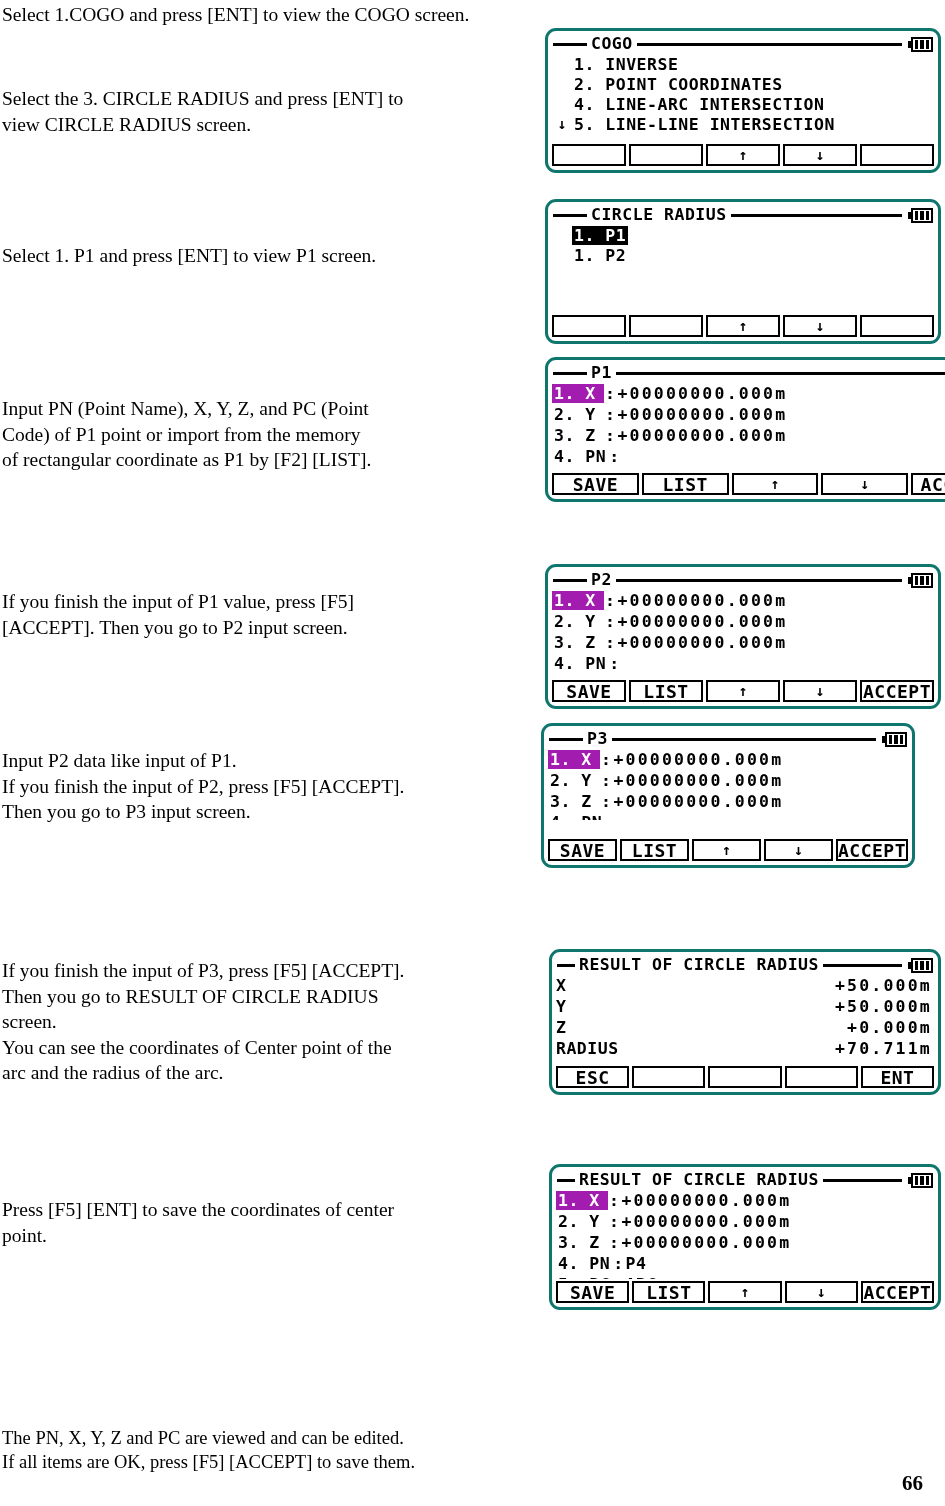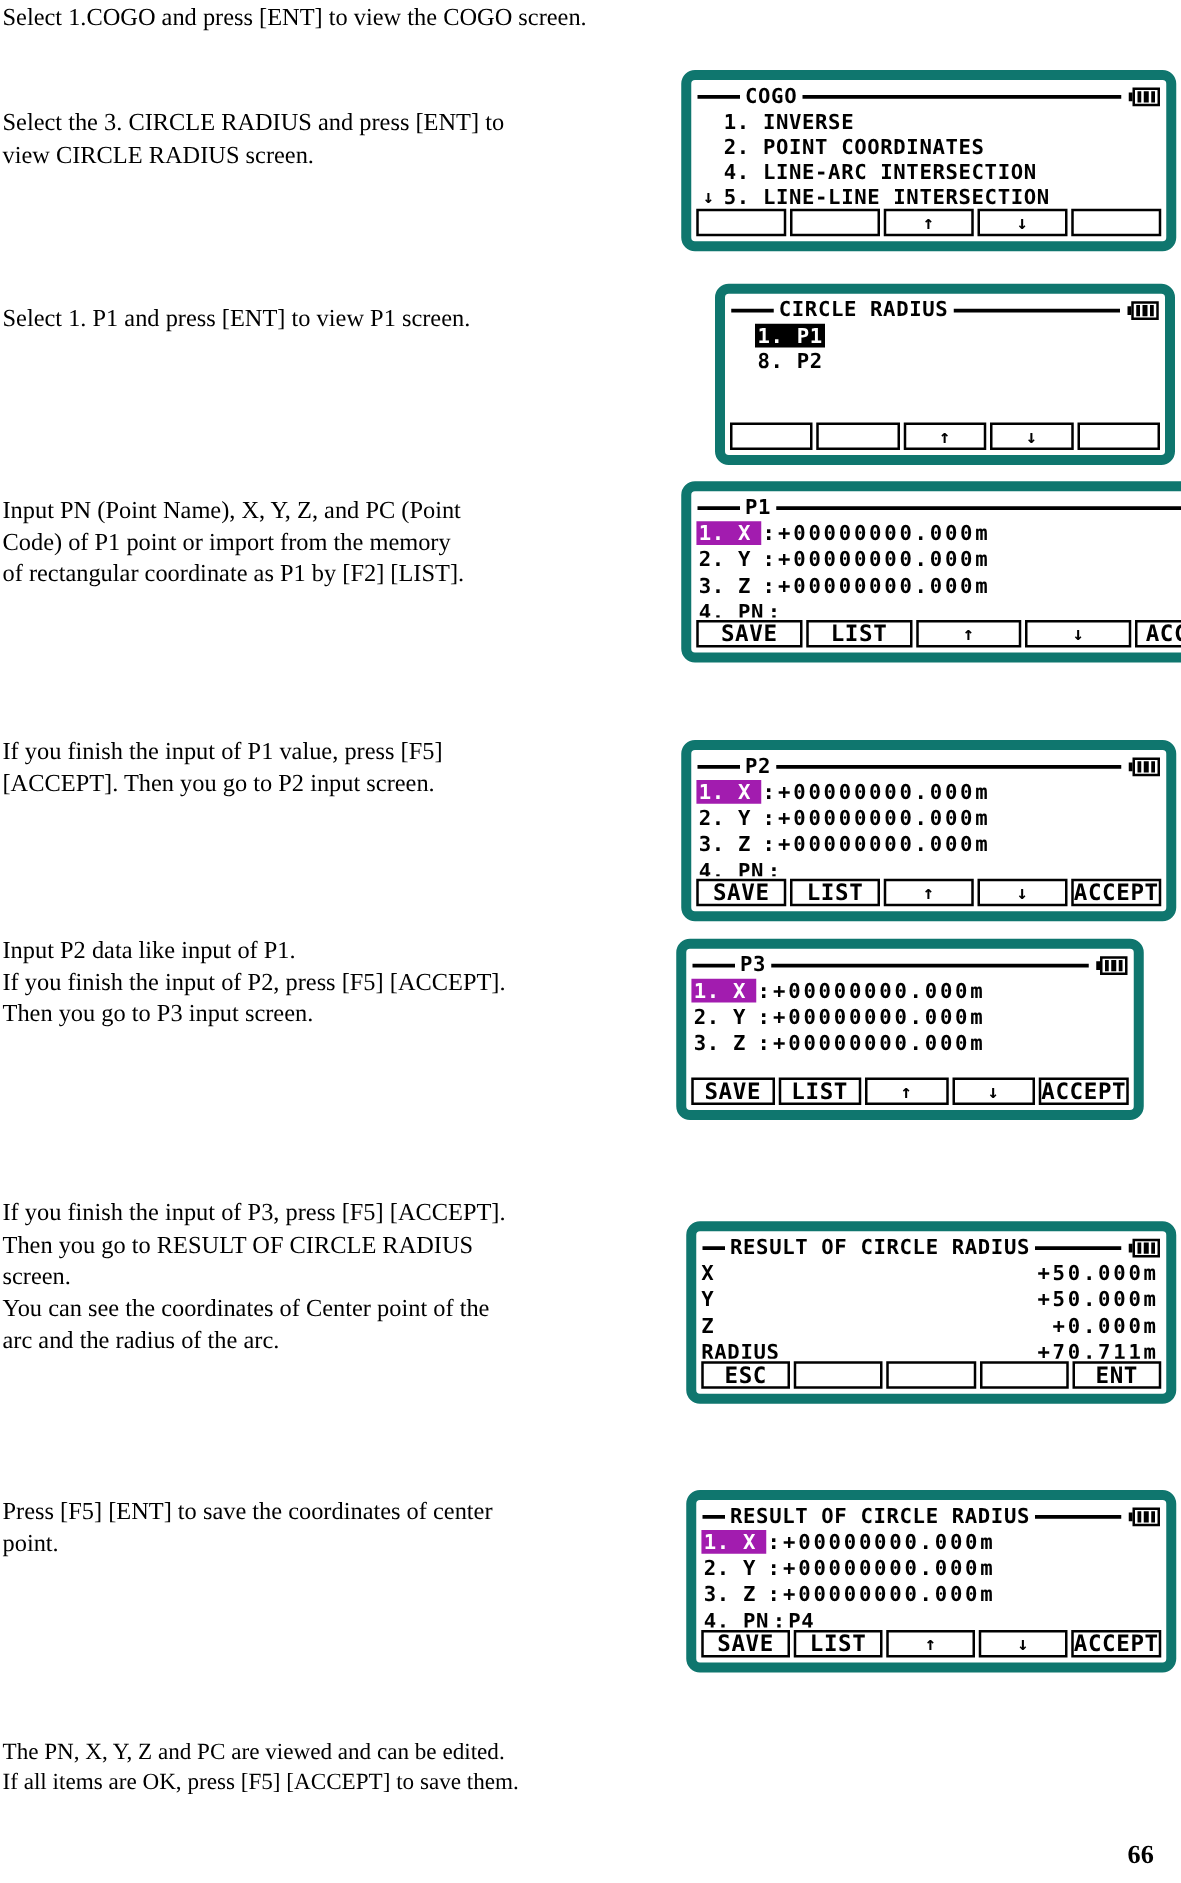--- a/index.html
+++ b/index.html
@@ -18,42 +18,41 @@
   .instr {
     position: absolute;
     left: 2px;
     width: 525px;
     font-family: "Liberation Serif", "DejaVu Serif", serif;
     font-size: 19.5px;
     line-height: 25.5px;
     color: #000;
     white-space: pre-line;
   }
-  .instr.narrow { font-size: 18.5px; line-height: 24px; }
+  .instr.narrow { font-size: 18.5px; line-height: 24px; margin-top: 36px; }
 
   .page-number {
     position: absolute;
     right: 22px;
     bottom: 10px;
     font-family: "Liberation Serif", "DejaVu Serif", serif;
     font-size: 21px;
     font-weight: bold;
   }
 
   
   .lcd {
     position: absolute;
     background: #ffffff;
-    border: 8px solid #0f766e;
+    border: 3px solid #0f766e;
     border-radius: 11px;
     padding: 3px 4px 4px 4px;
     font-family: "DejaVu Sans Mono", "Liberation Mono", monospace;
     display: flex;
     flex-direction: column;
-    margin-top: 28px;
   }
   .lcd-body {
     flex: 1 1 auto;
     position: relative;
     overflow: hidden;
   }
 
   
   .titlebar {
     display: flex;
@@ -249,42 +248,42 @@
   </div>
   <div class="softkeys">
     <div class="softkey"></div>
     <div class="softkey"></div>
     <div class="softkey arrow-glyph">↑</div>
     <div class="softkey arrow-glyph">↓</div>
     <div class="softkey"></div>
   </div>
 </div>
 
-<div class="lcd" style="left:572px; top:199px; width:368px; height:145px;">
+<div class="lcd" style="left:545px; top:199px; width:396px; height:145px;">
   <div class="lcd-body">
     <div class="titlebar">
       <div class="rule rule-left"></div>
       <div class="lcd-title">CIRCLE RADIUS</div>
       <div class="rule rule-right"></div>
       <div class="battery">
         <div class="nub"></div>
           <div class="shell">
             <div class="bar"></div>
             <div class="bar"></div>
             <div class="bar"></div>
           </div>
       </div>
     </div>
     <div class="menu-row selected">
       <span class="menu-gutter"></span>
       <span class="menu-label">1. P1</span>
     </div>
     <div class="menu-row">
       <span class="menu-gutter"></span>
-      <span class="menu-label">8. P2</span>
+      <span class="menu-label">1. P2</span>
     </div>
   </div>
   <div class="softkeys">
     <div class="softkey"></div>
     <div class="softkey"></div>
     <div class="softkey arrow-glyph">↑</div>
     <div class="softkey arrow-glyph">↓</div>
     <div class="softkey"></div>
   </div>
 </div>

